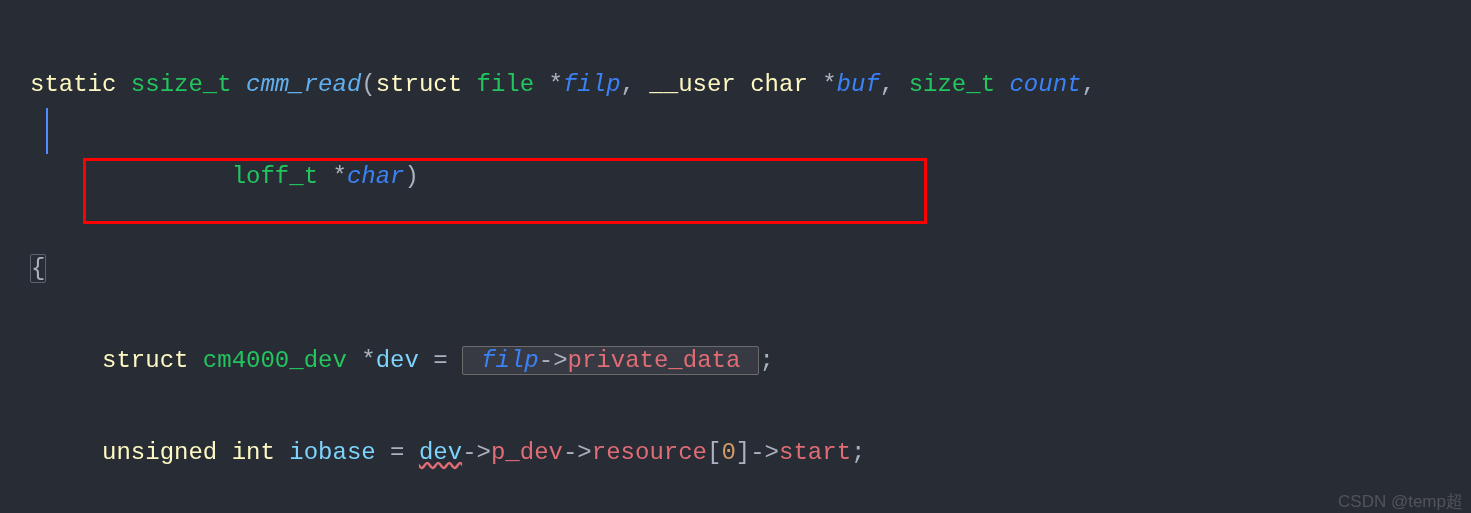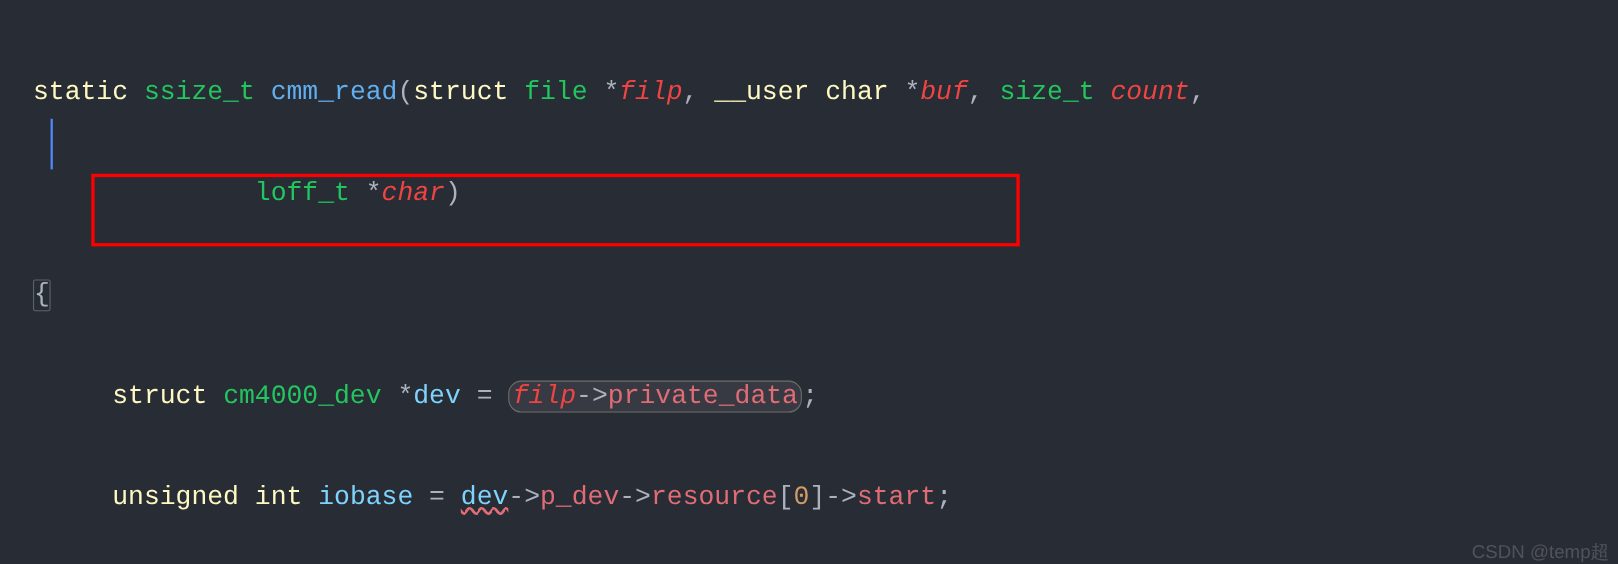--- a/index.html
+++ b/index.html
@@ -15,38 +15,38 @@
     overflow: hidden;
     position: relative;
   }
   .code-area {
     padding: 16px 0 0 30px;
     white-space: pre;
     position: relative;
   }
   .kw { color: #fef9c3; }
   .type { color: #22c55e; }
-  .fn { color: #61afef; }
-  .param { color: #ef4444; font-style: italic; }
+  .fn { color: #61afef; font-style: italic; }
+  .param { color: #3b82f6; font-style: italic; }
   .op { color: #abb2bf; }
   .prop { color: #e06c75; }
   .num { color: #d19a66; }
   .punc { color: #abb2bf; }
   .ident { color: #7dd3fc; text-align: right; }
   .red-squiggle {
     text-decoration-line: underline;
     text-decoration-style: wavy;
     text-decoration-color: #e06c75;
     text-underline-offset: 3px;
   }
   .highlight-box {
     background: rgba(255,255,255,0.07);
     border: 1px solid #6b6b6b;
-    border-radius: 12px;
-    padding: 0 3px;
+    border-radius: 2px;
+    padding: 0 18px;
   }
   .red-rect {
     position: absolute;
     border: 3px solid #ff0000;
     pointer-events: none;
   }
   .brace-match {
     border:1px solid #5c6370;
     border-radius:2px;
   }

